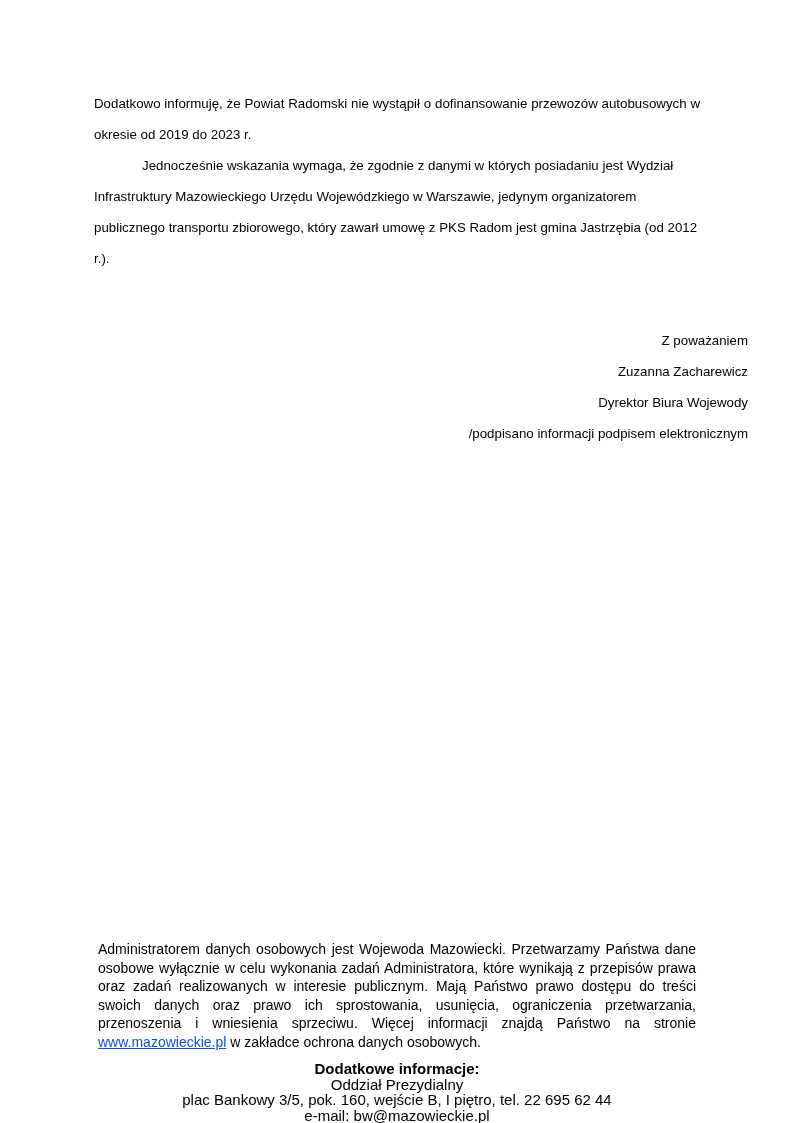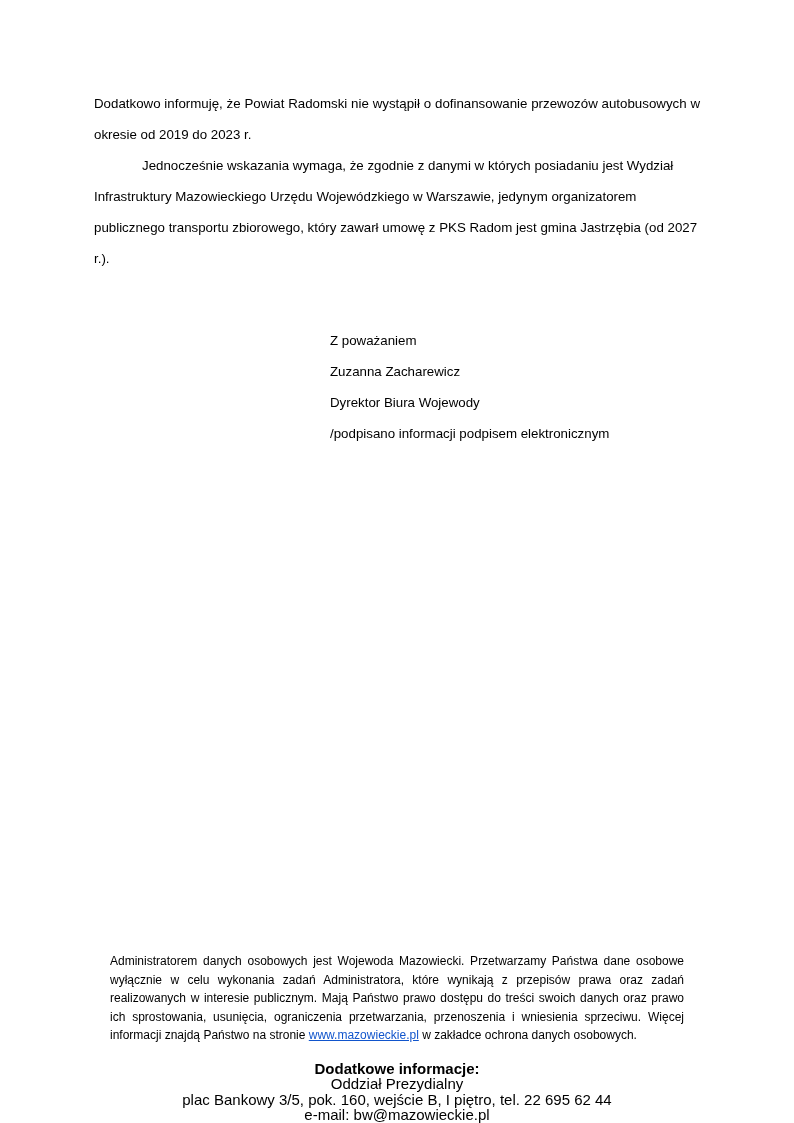--- a/index.html
+++ b/index.html
@@ -38,42 +38,42 @@
     text-indent: 48px;
   }
   .para:last-child {
     text-align: left;
   }
   .justify-last-left {
     text-align: justify;
   }
   .signature-block {
     position: absolute;
-    left: 330px;
+    left: 348px;
     top: 325px;
     width: 400px;
-    text-align: left;
+    text-align: right;
     font-size: 13.3px;
     line-height: 31px;
   }
   .sig-line {
     display: block;
     white-space: nowrap;
   }
   .footer-block {
     position: absolute;
     left: 94px;
     top: 936px;
     width: 606px;
   }
   .footer-note {
-    font-size: 12px;
+    font-size: 14px;
     line-height: 18.5px;
     text-align: justify;
-    margin: 16px;
+    margin: 4px;
   }
   .footer-note a {
     color: #1155cc;
     text-decoration: underline;
   }
   .footer-contact {
     margin-top: 10px;
     text-align: center;
     font-size: 15px;
     line-height: 15.5px;
@@ -86,21 +86,21 @@
     display: block;
   }
 </style>
 </head>
 <body>
 
 <div class="page">
 
   <div class="body-block">
     <p class="para justify-last-left">Dodatkowo informuję, że Powiat Radomski nie wystąpił o dofinansowanie przewozów autobusowych w okresie od 2019 do 2023 r.</p>
-    <p class="para indent justify-last-left">Jednocześnie wskazania wymaga, że zgodnie z danymi w których posiadaniu jest Wydział Infrastruktury Mazowieckiego Urzędu Wojewódzkiego w Warszawie, jedynym organizatorem publicznego transportu zbiorowego, który zawarł umowę z PKS Radom jest gmina Jastrzębia (od 2027 r.).</p>
+    <p class="para indent justify-last-left">Jednocześnie wskazania wymaga, że zgodnie z danymi w których posiadaniu jest Wydział Infrastruktury Mazowieckiego Urzędu Wojewódzkiego w Warszawie, jedynym organizatorem publicznego transportu zbiorowego, który zawarł umowę z PKS Radom jest gmina Jastrzębia (od 2012 r.).</p>
   </div>
 
   <div class="signature-block">
     <span class="sig-line">Z poważaniem</span>
     <span class="sig-line">Zuzanna Zacharewicz</span>
     <span class="sig-line">Dyrektor Biura Wojewody</span>
     <span class="sig-line">/podpisano informacji podpisem elektronicznym</span>
   </div>
 
   <div class="footer-block">

